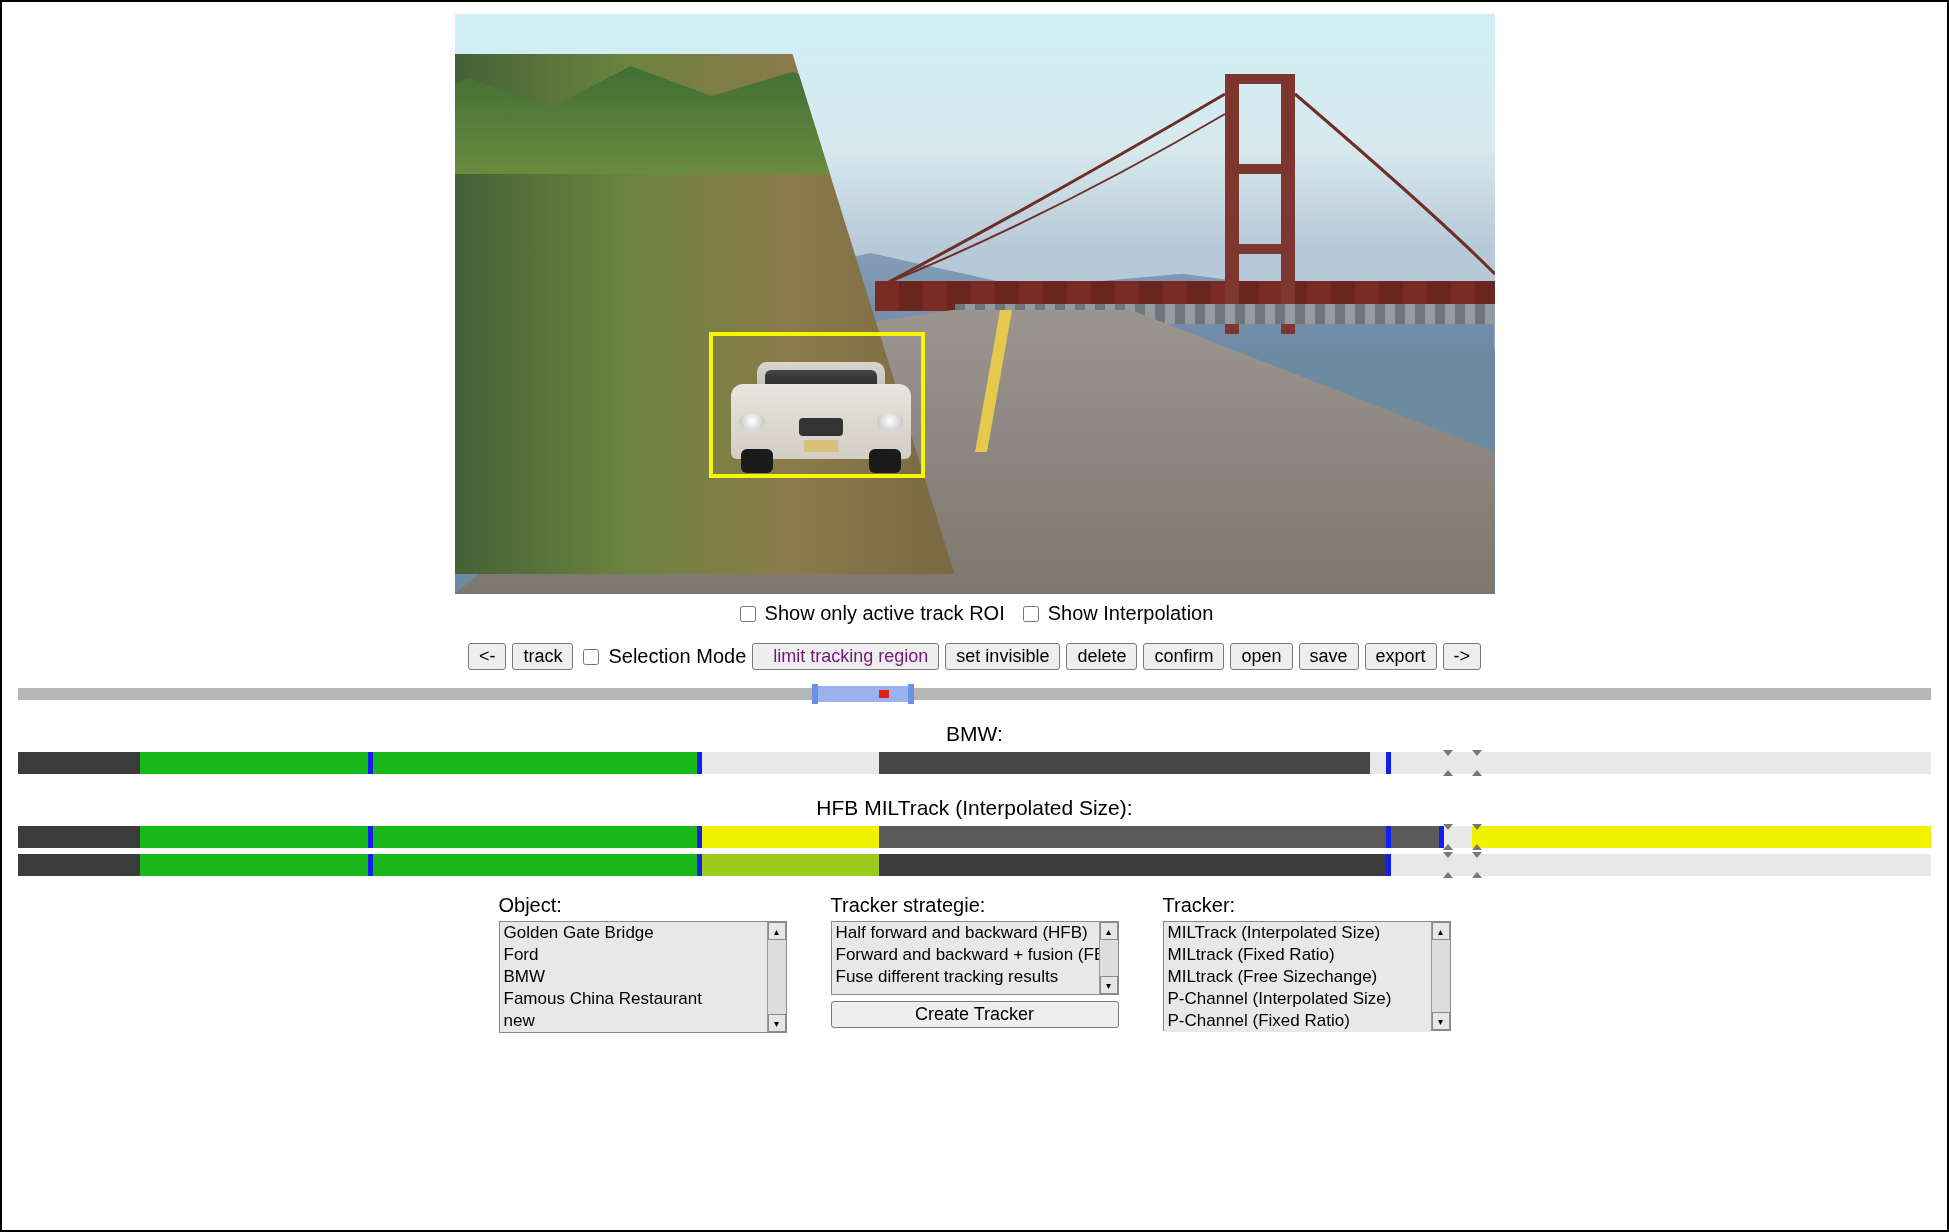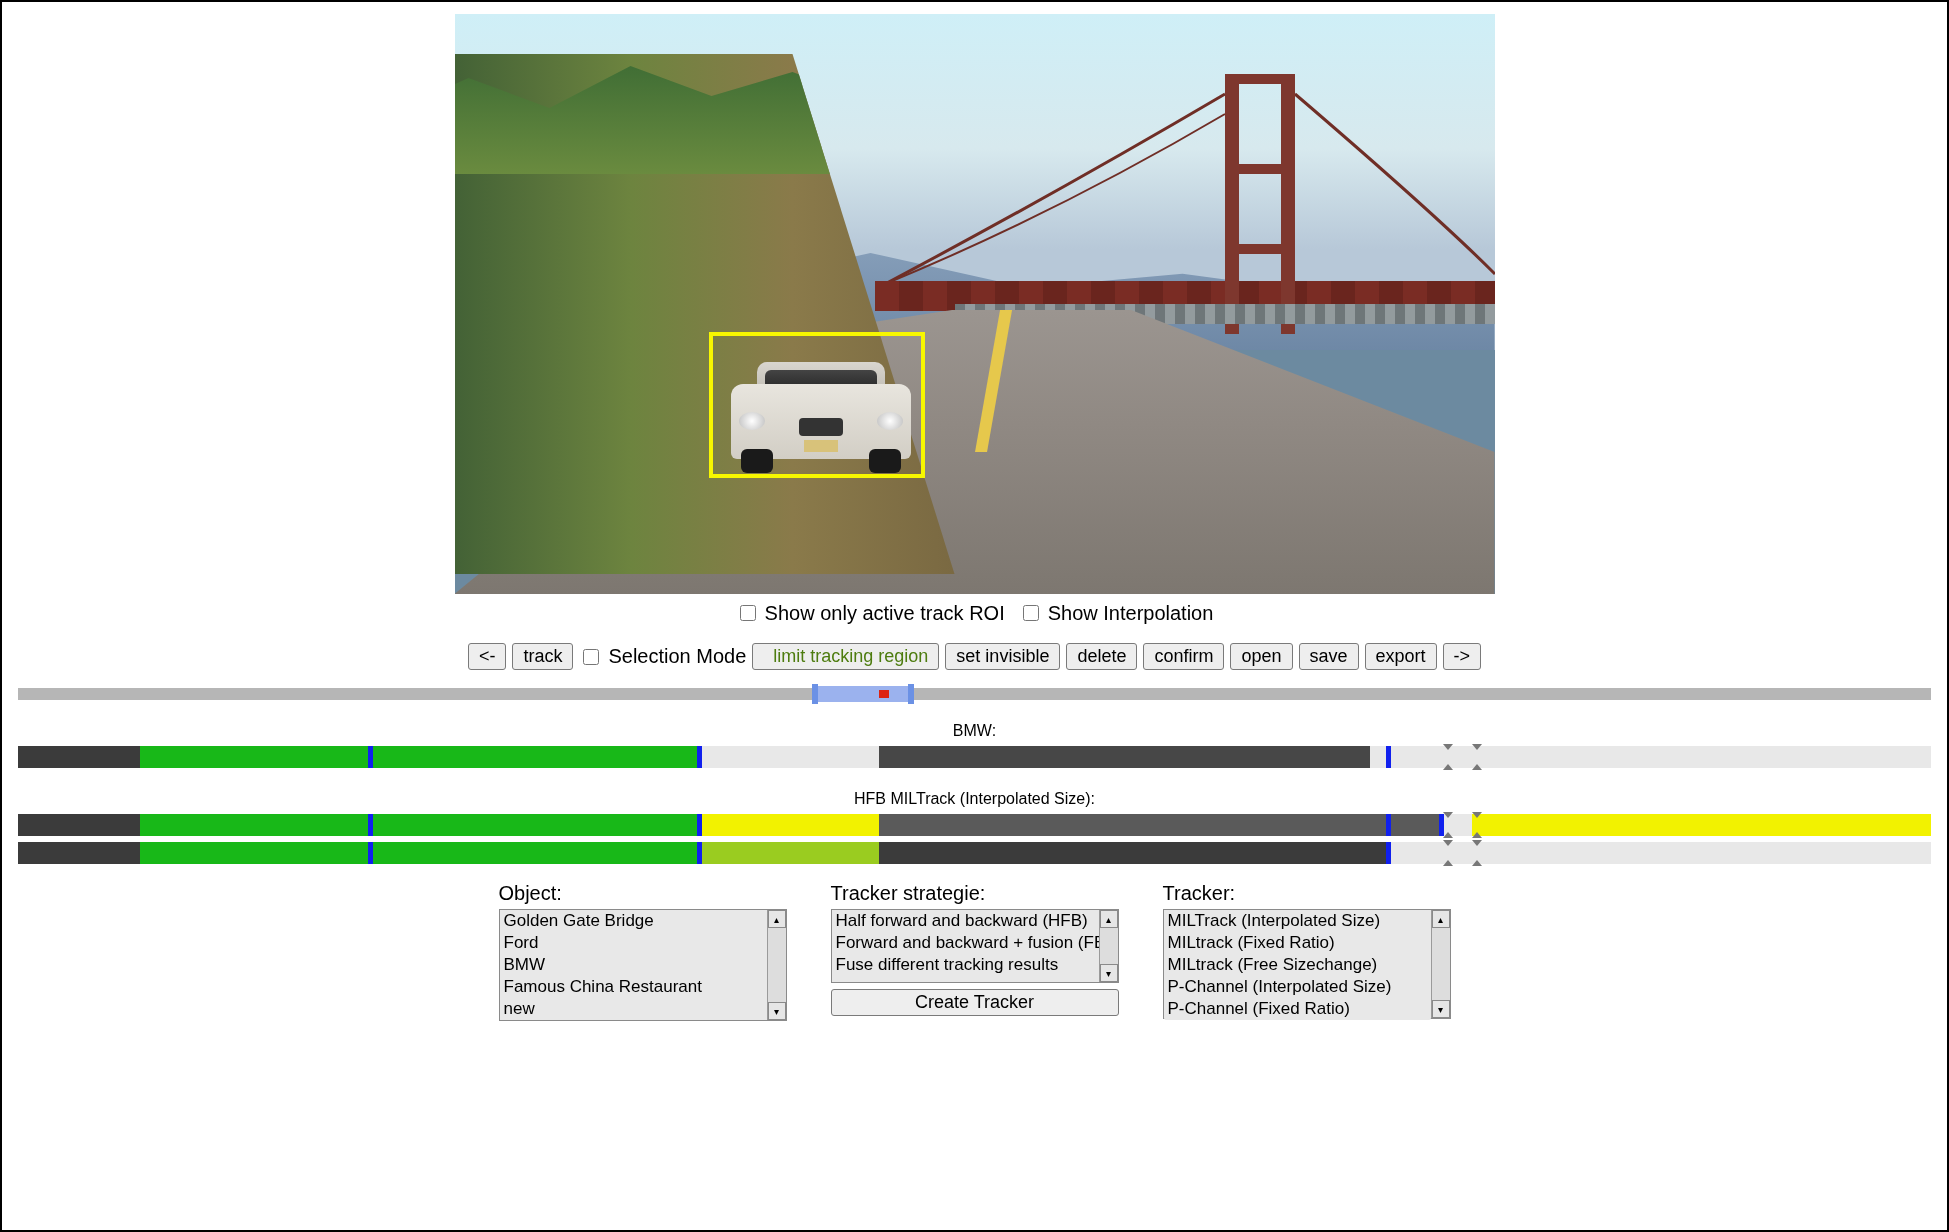--- a/index.html
+++ b/index.html
@@ -32,34 +32,34 @@
   .car .glass{ position:absolute; left:44px; right:44px; top:16px; height:24px; background:linear-gradient(#444,#222); border-radius:6px 6px 0 0;}
   .car .grille{ position:absolute; left:50%; top:64px; width:44px; height:18px; margin-left:-22px; background:#333; border-radius:4px;}
   .car .plate{ position:absolute; left:50%; top:86px; width:34px; height:12px; margin-left:-17px; background:#d8c27a;}
   .car .head{ position:absolute; top:58px; width:26px; height:18px; background:radial-gradient(circle,#fff,#bdbdbd); border-radius:50%;}
   .car .head.l{ left:18px;} .car .head.r{ right:18px;}
   .car .tire{ position:absolute; bottom:-4px; width:32px; height:24px; background:#1a1a1a; border-radius:6px;}
   .car .tire.l{ left:20px;} .car .tire.r{ right:20px;}
   .bbox { position:absolute; border:4px solid #f7f700; left:254px; top:318px; width:216px; height:146px; }
 
   .check-row { width:100%; display:flex; justify-content:center; gap:14px; margin-top:8px; font-size:20px; }
-  .check-row label { display:flex; align-items:flex-start; gap:6px; }
+  .check-row label { display:flex; align-items:flex-end; gap:6px; }
   input[type=checkbox]{ width:16px; height:16px; accent-color:#888;}
 
   .toolbar { width:100%; display:flex; justify-content:center; gap:6px; margin-top:18px; align-items:center; font-size:20px; flex-wrap:wrap;}
   button.tb { font-family:Arial; font-size:18px; padding:2px 10px; background:#eee; border:1px solid #7a7a7a; border-radius:3px; cursor:pointer; }
-  button.tb:disabled{ color:#4d7c0f; cursor:default;padding-left:20px;}
+  button.tb:disabled{ color:#701a75; cursor:default;padding-left:20px;}
 
   .slider-wrap { margin:18px 6px 0 6px; }
   .slider { position:relative; height:12px; background:#b6b6b6; border-radius:0; }
   .slider .range { position:absolute; top:-2px; height:16px; background:#9bb2ee; }
   .slider .dot { position:absolute; top:2px; width:10px; height:8px; background:#d21; }
   .slider .handle{ position:absolute; top:-4px; width:6px; height:20px; background:#6b91e5;}
 
-  .track-label { text-align:center; margin-top:22px; font-size:16px; }
+  .track-label { text-align:center; margin-top:22px; font-size:21px; }
   .track-bar { position:relative; margin:6px 6px 0 6px; height:22px; background:#e8e8e8; }
   .seg { position:absolute; top:0; bottom:0; }
   .tick { position:absolute; top:0; bottom:0; width:5px; background:#1020ee; }
   .grow-top::before{ content:"";} .grow-top{ position:absolute; top:-2px; width:10px; height:26px;}
   .grow-top .t{position:absolute;top:0;left:0;width:0;height:0;border-left:5px solid transparent;border-right:5px solid transparent;border-top:6px solid #777;}
   .grow-top .b{position:absolute;bottom:0;left:0;width:0;height:0;border-left:5px solid transparent;border-right:5px solid transparent;border-bottom:6px solid #777;}
 
   .panels { display:flex; justify-content:center; gap:44px; margin-top:18px; align-items:flex-start; }
   .panel { width:288px; font-size:18px; }
   .panel-lbl { font-size:20px; margin-bottom:4px; }

